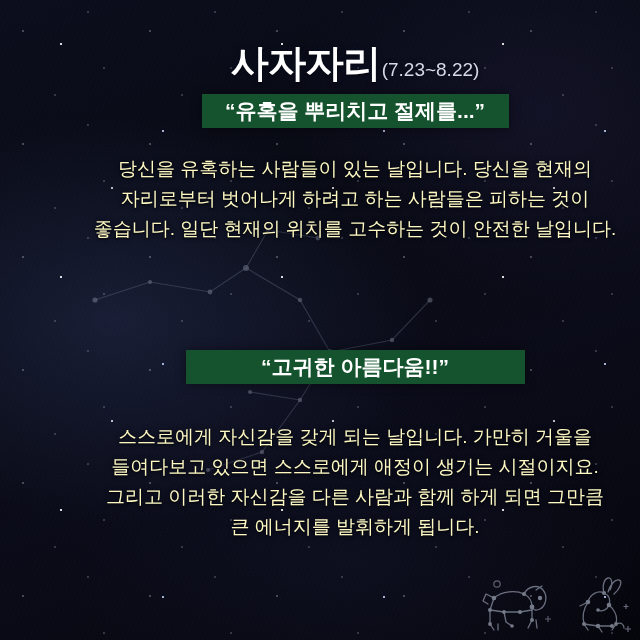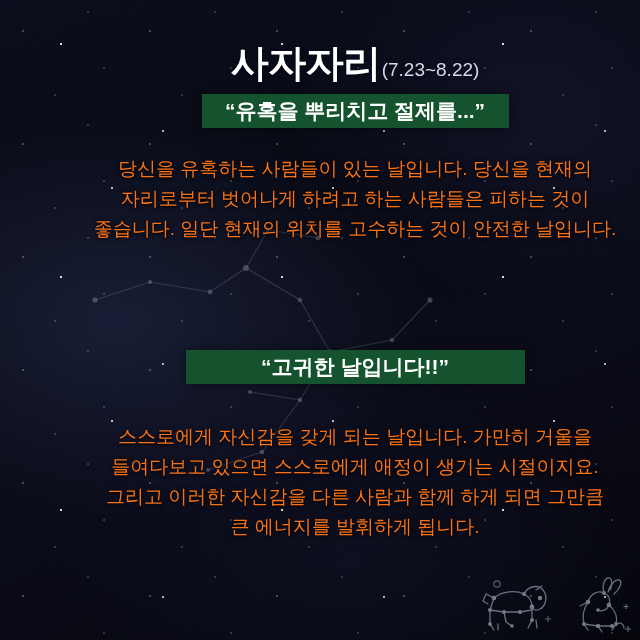--- a/index.html
+++ b/index.html
@@ -121,21 +121,21 @@
     height: 34px;
     white-space: nowrap;
     box-shadow: 0 0 10px rgba(0,0,0,.45);
   }
   #banner-leo   { width: 307px; }
   #banner-virgo { width: 339px; }
 
   .body-text {
     margin: 0 auto;
     text-align: center;
-    color: #f97316;
+    color: #fef9c3;
     font-size: 19px;
     line-height: 30px;
     text-shadow: 0 0 5px rgba(6,8,20,.95), 0 1px 2px rgba(0,0,0,.85);
     white-space: pre-line;
   }
   #text-leo   { width: 566px; margin-top: 26px; }
   #text-virgo { width: 586px; margin-top: 38px; }
 
   
   #corner-glyphs {
@@ -192,21 +192,21 @@
       <div class="sign-head">
         <span class="sign-name">사자자리</span><span class="sign-dates">(7.23~8.22)</span>
       </div>
       <div class="banner" id="banner-leo">“유혹을 뿌리치고 절제를...”</div>
       <p class="body-text" id="text-leo">당신을 유혹하는 사람들이 있는 날입니다. 당신을 현재의
 자리로부터 벗어나게 하려고 하는 사람들은 피하는 것이
 좋습니다. 일단 현재의 위치를 고수하는 것이 안전한 날입니다.</p>
     </section>
 
     <section class="sign-block" id="sign-virgo">
-      <div class="banner" id="banner-virgo">“고귀한 날입니다!!”</div>
+      <div class="banner" id="banner-virgo">“고귀한 아름다움!!”</div>
       <p class="body-text" id="text-virgo">스스로에게 자신감을 갖게 되는 날입니다. 가만히 거울을
 들여다보고 있으면 스스로에게 애정이 생기는 시절이지요.
 그리고 이러한 자신감을 다른 사람과 함께 하게 되면 그만큼
 큰 에너지를 발휘하게 됩니다.</p>
     </section>
 
     <div id="corner-glyphs">
 
       <svg width="74" height="62" viewBox="0 0 74 62" aria-hidden="true">
         <g fill="none" stroke="#b9c2d8" stroke-width="1.3" stroke-linejoin="round" stroke-linecap="round">

